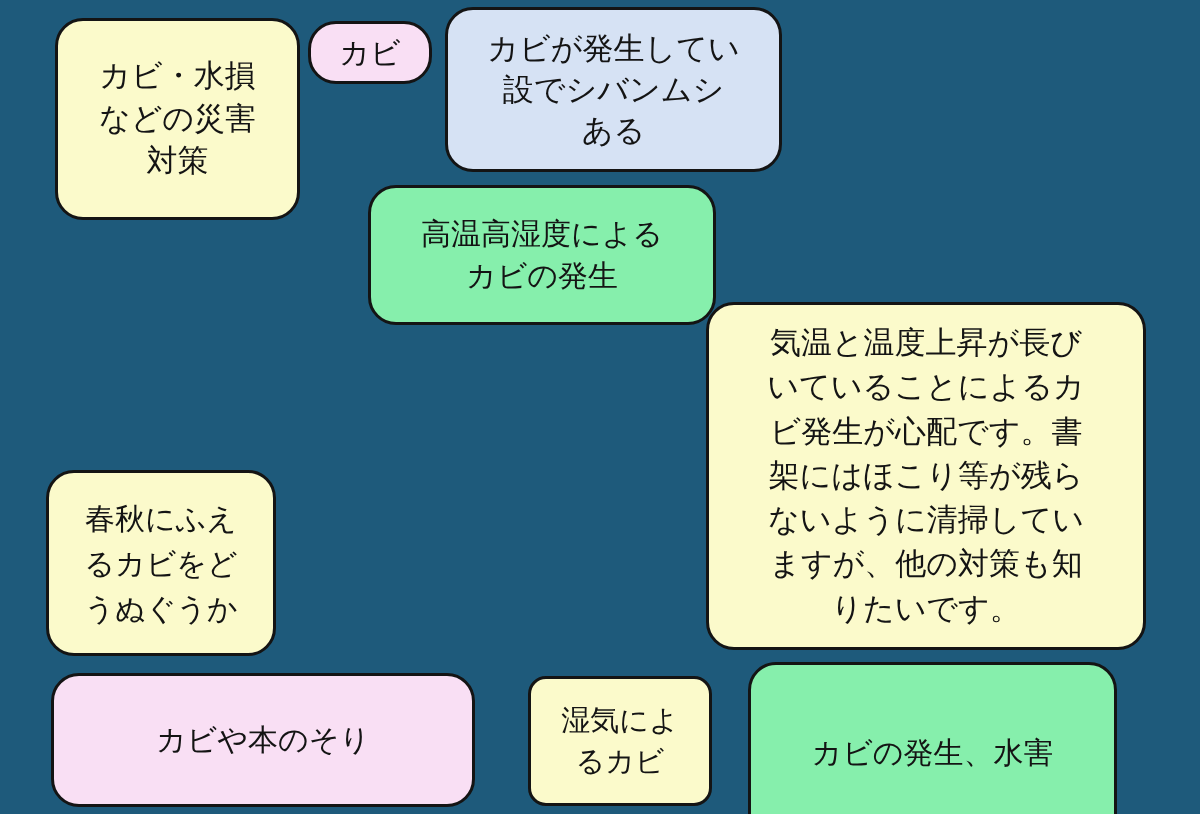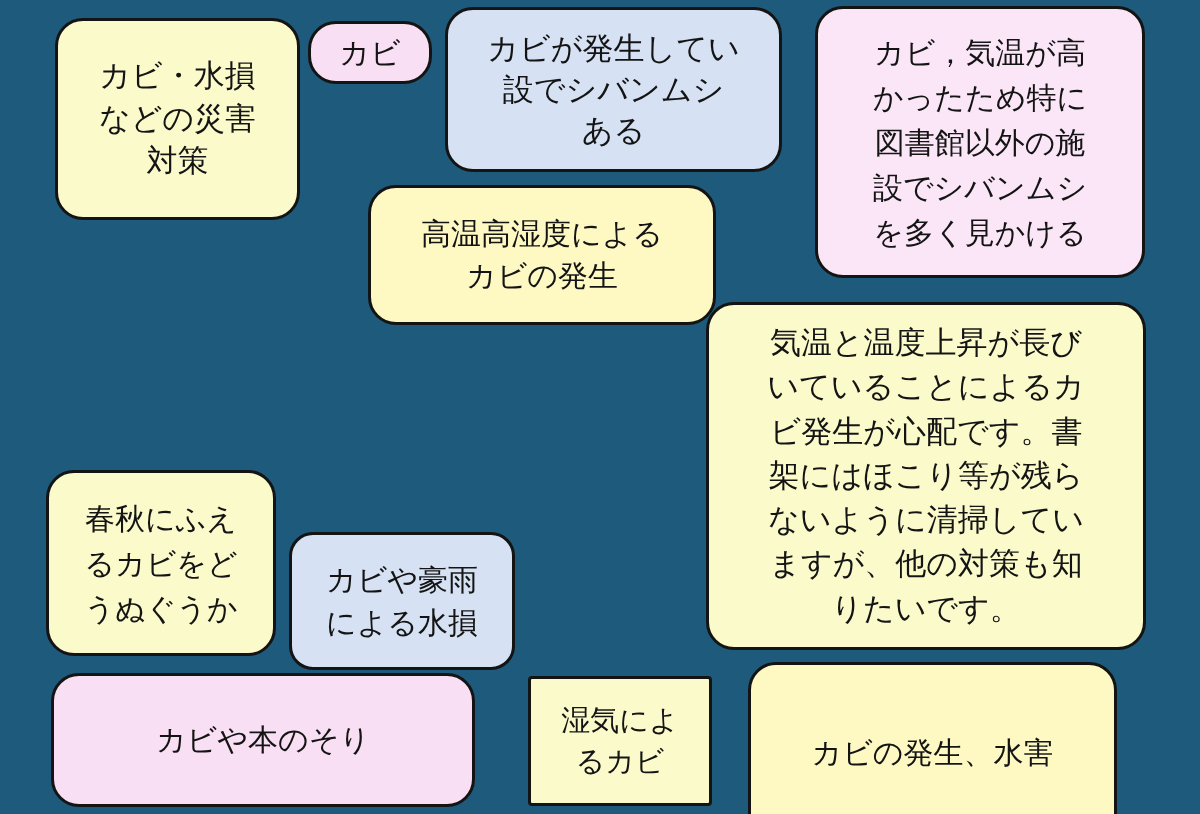--- a/index.html
+++ b/index.html
@@ -24,67 +24,60 @@
     display: flex;
     align-items: center;
     justify-content: center;
     text-align: center;
     white-space: pre-line;
     line-height: 1.4;
     font-size: 30px;
     padding: 6px 10px;
   }
   .yellow { background: #FBFACB; }
-  .green  { background: #fef9c3; }
+  .green  { background: #86efac; }
   .blue   { background: #D6E2F4; }
   .pink   { background: #F9DFF4; }
   .pink-light { background: #FAE6F7; }
 
   
   .n1  { left: 55px;  top: 18px;  width: 245px; height: 202px; font-size: 31px; line-height: 1.38; }
   .n2  { left: 308px; top: 21px;  width: 124px; height: 63px;  border-radius: 28px; padding: 0; }
   .n3  { left: 445px; top: 7px;   width: 337px; height: 165px; font-size: 31px; line-height: 1.33; }
   .n4  { left: 815px; top: 6px;   width: 330px; height: 272px; line-height: 1.5; }
   .n5  { left: 368px; top: 185px; width: 348px; height: 140px; }
   .n6  { left: 54px;  top: 249px; width: 306px; height: 206px; font-size: 31px; line-height: 1.45; }
   .n7  { left: 374px; top: 344px; width: 310px; height: 166px; line-height: 1.5; }
   .n8  { left: 706px; top: 302px; width: 440px; height: 348px; font-size: 31px; line-height: 1.43; }
   .n9  { left: 46px;  top: 470px; width: 230px; height: 186px; line-height: 1.5; }
   .n10 { left: 289px; top: 532px; width: 226px; height: 138px; line-height: 1.45; border-radius: 24px; }
   .n11 { left: 51px;  top: 673px; width: 424px; height: 134px; }
-  .n12 { left: 528px; top: 676px; width: 184px; height: 130px; font-size: 29px; border-radius: 4px; }
+  .n12 { left: 528px; top: 676px; width: 184px; height: 130px; font-size: 29px; border-radius: 18px; }
   .n13 { left: 748px; top: 662px; width: 369px; height: 181px; font-family: Liberation Serif, serif; }
 </style>
 </head>
 <body>
 
 <div class="stage">
   <div class="note yellow n1">カビ・水損
 などの災害
 対策</div>
   <div class="note pink n2">カビ</div>
   <div class="note blue n3">カビが発生してい
 設でシバンムシ
 ある</div>
-  <div class="note pink-light n4">カビ，気温が高
-かったため特に
-図書館以外の施
-設でシバンムシ
-を多く見かける</div>
   <div class="note green n5">高温高湿度による
 カビの発生</div>
   <div class="note yellow n9">春秋にふえ
 るカビをど
 うぬぐうか</div>
   <div class="note yellow n8">気温と温度上昇が長び
 いていることによるカ
 ビ発生が心配です。書
 架にはほこり等が残ら
 ないように清掃してい
 ますが、他の対策も知
 りたいです。</div>
-  <div class="note blue n10">カビや豪雨
-による水損</div>
   <div class="note pink n11">カビや本のそり</div>
   <div class="note yellow n12">湿気によ
 るカビ</div>
   <div class="note green n13">カビの発生、水害</div>
 </div>
 
 </body></html>

